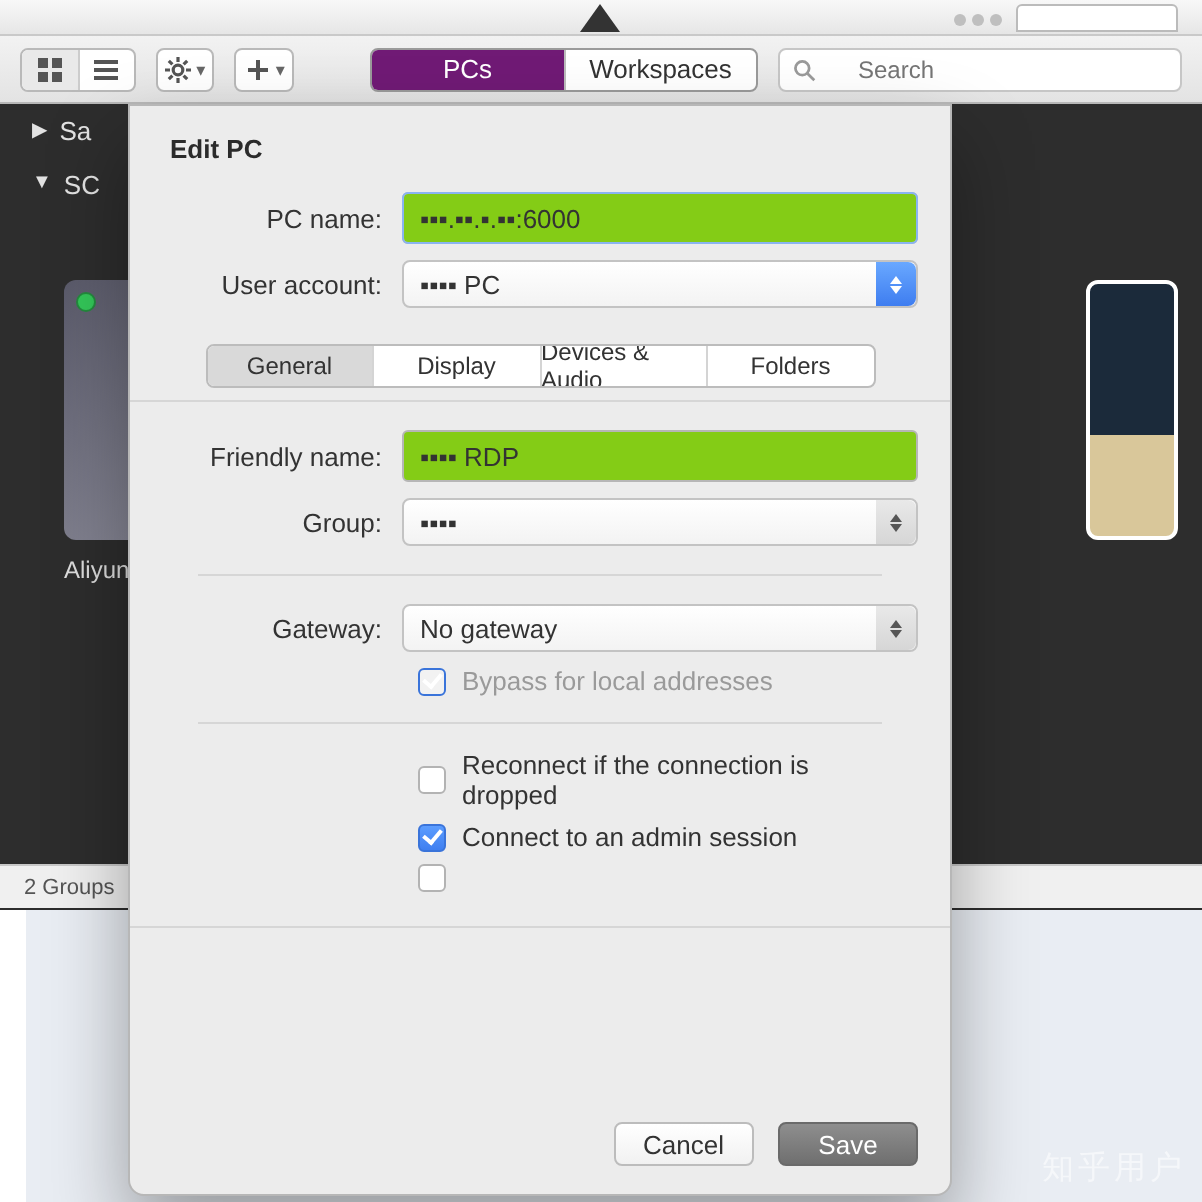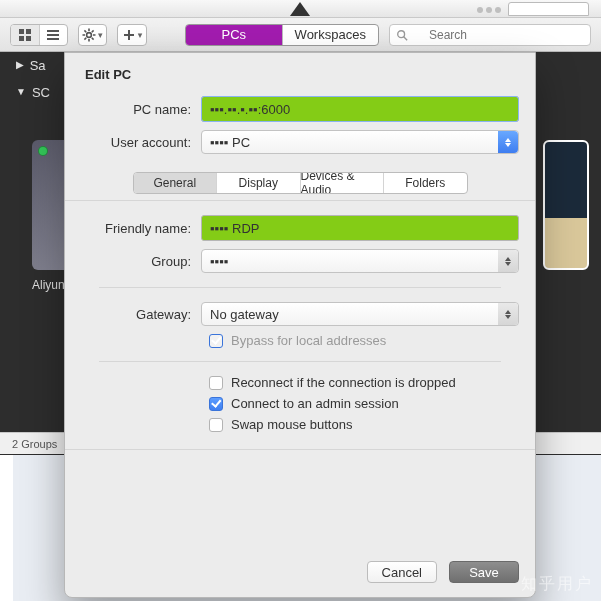--- a/index.html
+++ b/index.html
@@ -17,21 +17,21 @@
   .seg .segbtn{ width:28px; display:flex; align-items:center; justify-content:center; color:#555;}
   .seg .segbtn + .segbtn { border-left:1px solid #ccc;}
   .seg .segbtn.sel{ background:#e9e9e9;}
   .iconcell svg{width:14px;height:14px;}
   .caret{ font-size:9px; margin-left:2px; color:#666;}
 
   .spacer-flex{flex:0 0 18px;}
 
   .centerseg { flex:0 0 194px; display:flex; height:22px; border:1px solid #9a9a9a; border-radius:4px; overflow:hidden; background:#fff;}
   .centerseg .csbtn{ flex:1; display:flex; align-items:center; justify-content:center; font-size:13px; color:#333;}
-  .centerseg .csbtn.sel{ background:#a21caf; color:#fff;}
+  .centerseg .csbtn.sel{ background:#701a75; color:#fff;}
   .centerseg .csbtn + .csbtn{border-left:1px solid #bbb;}
 
   .searchwrap{ margin-left:auto; flex:0 0 170px; height:22px; border:1px solid #c6c6c6; border-radius:4px; background:#fff; display:flex; align-items:center; padding:0 6px; gap:21px;}
   .searchwrap svg{width:12px;height:12px; fill:#9a9a9a;}
   .searchwrap input{ border:none; outline:none; flex:1; font-size:12px; color:#555; background:transparent;}
 
   
   .mainarea{ position:relative; height: 549px; background:#2d2d2d;}
   .sidebar-strip{ position:absolute; left:0; top:0; width:100%; height:400px;}
   .grouprow{ display:flex; align-items:center; gap:6px; padding:6px 16px; color:#e2e2e2; font-size:13px;}
@@ -41,21 +41,21 @@
   .thumbcard .dot{position:absolute; left:6px; top:6px; width:10px;height:10px;border-radius:50%;background:#34c759;border:1px solid rgba(0,0,0,.3);}
   .thumbcard .cap{ margin-top:8px; color:#ddd; font-size:12px;}
   .thumbcard2{ position:absolute; right:12px; top:88px; width:46px; height:165px;}
   .thumbcard2 .imgbox{ width:46px; height:130px; background:linear-gradient(180deg,#1b2a3a 60%,#d9c79a 60%); border-radius:6px; border:2px solid #fff;}
   .mainarea .footer{ position:absolute; left:0; bottom:147px; width:100%; height:22px; background:#f0f0f0; border-top:1px solid #c8c8c8; color:#555; font-size:11px; display:flex; align-items:center; padding:0 12px;}
 
   .bottomstrip1{position:absolute; left:0; bottom:0; height:146px; width:100%; background:#e9edf3;}
   .bottomstrip1::before{content:"";position:absolute;left:0;top:0;width:13px;height:100%;background:#fff;}
 
   
-  .sheet{ position:absolute; left:64px; top:0; width:472px; height:546px; background:#ececec; border:1px solid #b7b7b7; border-radius:0 0 8px 8px; box-shadow:0 20px 40px rgba(0,0,0,.35);}
+  .sheet{ position:absolute; left:64px; top:0; width:412px; height:546px; background:#ececec; border:1px solid #b7b7b7; border-radius:0 0 8px 8px; box-shadow:0 20px 40px rgba(0,0,0,.35);}
   .sheet-title{ font-size:13px; font-weight:600; padding:14px 20px 10px; color:#2b2b2b;}
   .formrow{ display:flex; align-items:center; padding:4px 16px; gap:10px;}
   .formrow .lbl{ flex:0 0 110px; text-align:right; font-size:13px; color:#333;}
   .formrow .ctrl{ flex:1;}
   .tinput{ width:100%; height:26px; border:1px solid #b6b6b6; border-radius:3px; background:#84cc16; padding:0 8px; font-size:13px; color:#333; outline:1px solid #8ab4f0; outline-offset:-1px;}
   .tinput.plain{outline:none;}
   .macselect{ position:relative; display:flex; align-items:center; width:100%; height:24px; border:1px solid #c3c3c3; border-radius:4px; background:linear-gradient(#fff,#f3f3f3); padding:0 26px 0 8px; font-size:13px; color:#333;}
   .macselect .knob{ position:absolute; right:0; top:0; width:20px; height:100%; background:linear-gradient(#69a8ff,#3e7df0); border-radius:0 4px 4px 0; display:flex; flex-direction:column; align-items:center; justify-content:center; gap:0;}
   .macselect.gray .knob{ background:linear-gradient(#e9e9e9,#d6d6d6); }
   .macselect .knob::before{content:"";width:0;height:0;border-left:3px solid transparent;border-right:3px solid transparent;border-bottom:4px solid #fff;margin-bottom:1px;}
@@ -250,21 +250,20 @@
         <div class="checkrow">
           <span class="mcheck"></span>
           <span>Reconnect if the connection is dropped</span>
         </div>
         <div class="checkrow">
           <span class="mcheck on"></span>
           <span>Connect to an admin session</span>
         </div>
         <div class="checkrow">
           <span class="mcheck"></span>
-          <span>Swap mouse buttons</span>
         </div>
       </div>
     </div>
 
     <div class="sheetfooter">
       <div class="macbtn">Cancel</div>
       <div class="macbtn primary">Save</div>
     </div>
   </div>
 

